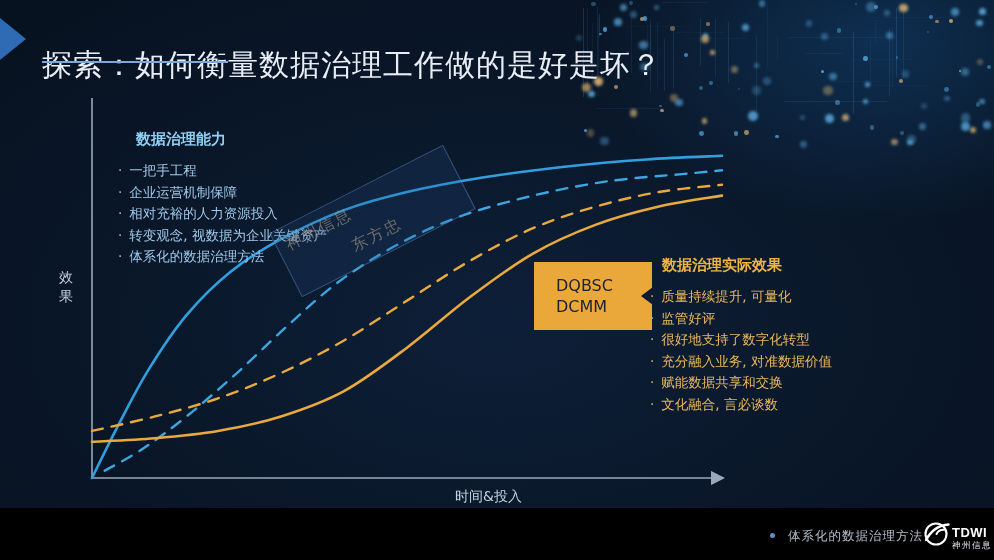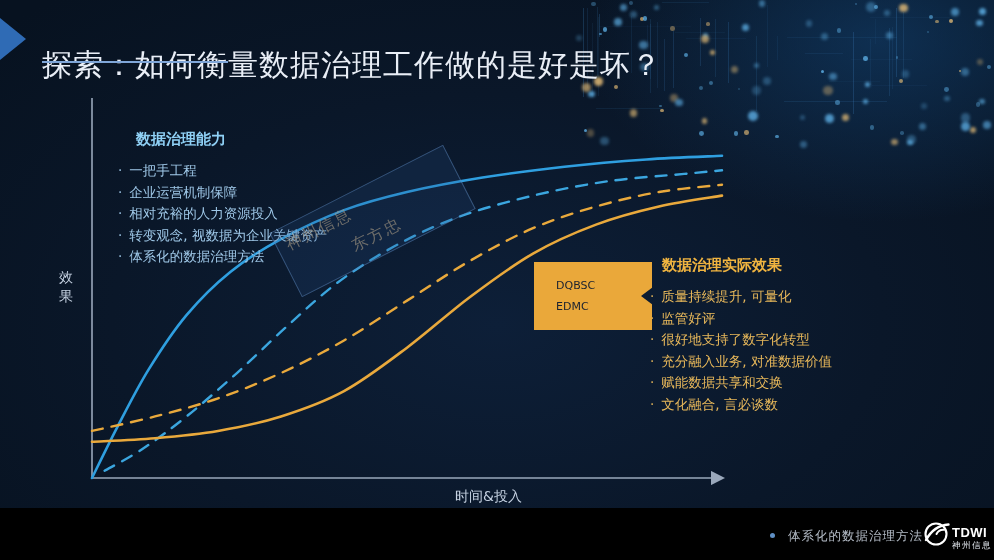--- a/index.html
+++ b/index.html
@@ -89,21 +89,21 @@
     clip-path:polygon(0 0, 100% 0, 100% 100%, 0 100%, 0 61%, 10px 54%, 0 47%);
   }
   #callout-frameworks .line{font-size:14.5px;line-height:20.3px;}
 
   #callout-models{left:534px;top:262px;}
   #callout-models .body{
     width:70px;background:#eaa83a;color:#1b2230;
     padding:13px 26px 13px 22px;
     clip-path:polygon(0 0, 100% 0, 100% 38%, calc(100% - 11px) 50%, 100% 62%, 100% 100%, 0 100%);
   }
-  #callout-models .line{font-size:11px;line-height:21px;font-weight:500;}
+  #callout-models .line{font-size:16px;line-height:21px;font-weight:500;}
 
   
   #watermark{
     position:absolute;left:275px;top:185px;
     width:175px;height:66px;
     transform:rotate(-27deg);
     border:1px solid rgba(105,150,205,.42);
     background:rgba(40,80,135,.20);
     color:rgba(175,160,135,.58);
     font-size:16px;line-height:31px;
@@ -339,21 +339,21 @@
 
   <div id="watermark">
     <div class="wm1">神州信息</div>
     <div class="wm2">东方忠</div>
   </div>
 
 
   <div class="callout" id="callout-models">
     <div class="body">
       <div class="line">DQBSC</div>
-      <div class="line">EDMC</div>
+      <div class="line">DCMM</div>
     </div>
   </div>
 
   <div class="footer">
     <div id="footer-bullet"></div>
     <div id="footer-tagline">体系化的数据治理方法</div>
     <svg id="brand-logo" viewBox="0 0 70 30">
       <g transform="translate(4,4)">
         <circle cx="12" cy="11" r="10.5" fill="none" stroke="#ffffff" stroke-width="2.1"></circle>
         <path d="M2 17 C8 6, 17 2, 24.5 1.5" stroke="#ffffff" stroke-width="2.4" fill="none" stroke-linecap="round"></path>

